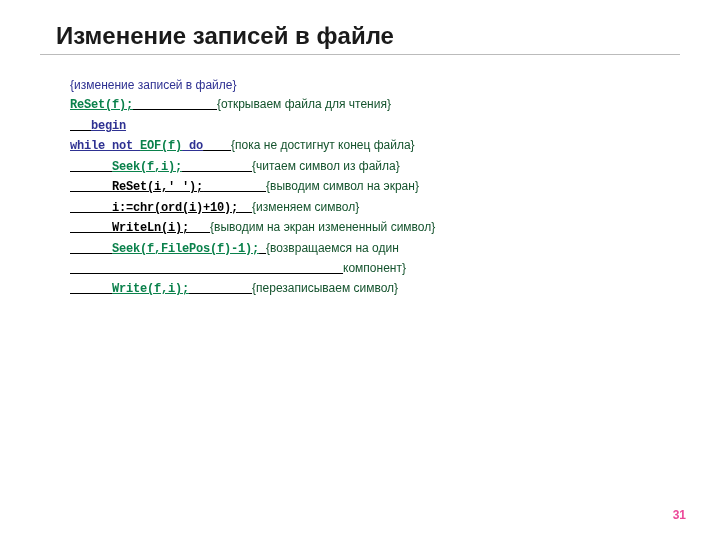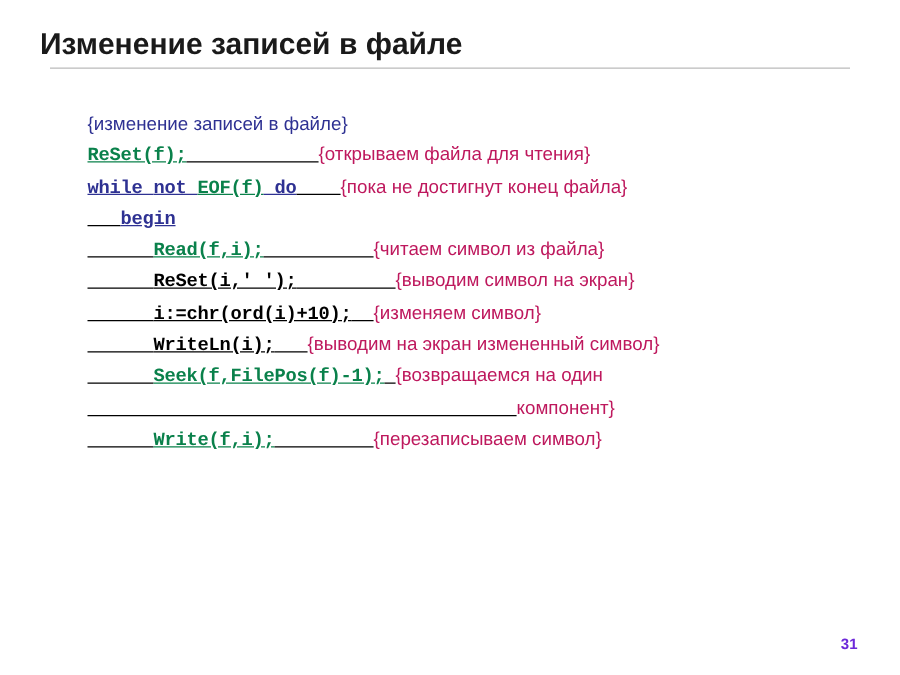--- a/index.html
+++ b/index.html
@@ -16,71 +16,71 @@
     width: 720px;
     height: 540px;
     position: relative;
     box-sizing: border-box;
     padding: 22px 0 0 0;
   }
   .title {
     font-size: 24px;
     font-weight: bold;
     color: #1a1a1a;
-    padding-left: 32px;
-    margin-bottom: 22px;
+    padding-left: 56px;
+    margin-bottom: 10px;
   }
   .divider {
     position: absolute;
     left: 40px;
     right: 40px;
     top: 54px;
     border-top: 1px solid #bbb;
   }
   .body {
     padding: 16px 40px 0 70px;
-    font-size: 15px;
+    font-size: 12px;
     line-height: 1.62;
   }
   .line {
     white-space: pre;
     font-family: Arial, Helvetica, sans-serif;
   }
   .mono { font-family: "Courier New", Courier, monospace; font-weight: bold; letter-spacing: -0.2px; text-decoration: underline; }
   .kw   { color: #2e3192; }   
   .call { color: #0a814b; }   
-  .cmt  { color: #be185d; font-family: Arial, Helvetica, sans-serif; font-weight: normal; }
+  .cmt  { color: #14532d; font-family: Arial, Helvetica, sans-serif; font-weight: normal; }
   .cmt1 { color: #2e3192; font-family: Arial, Helvetica, sans-serif; font-weight: normal; }
   .pagenum {
     position: absolute;
     right: 34px;
     bottom: 18px;
     font-size: 12px;
     font-weight: bold;
-    color: #6d28d9;
+    color: #ec4899;
   }
 </style>
 </head>
 <body>
 
 <div class="slide">
   <div class="title">Изменение записей в файле</div>
   <div class="divider"></div>
 
   <div class="body">
 
     <div class="line"><span class="cmt1">{изменение записей в файле}</span></div>
 
     <div class="line"><span class="mono call">ReSet(f);</span><span class="mono">            </span><span class="cmt">{открываем файла для чтения}</span></div>
 
+    <div class="line"><span class="mono">   </span><span class="mono kw">begin</span></div>
+
     <div class="line"><span class="mono kw">while </span><span class="mono kw">not </span><span class="mono call">EOF(f)</span><span class="mono kw"> do</span><span class="mono">    </span><span class="cmt">{пока не достигнут конец файла}</span></div>
 
-    <div class="line"><span class="mono">   </span><span class="mono kw">begin</span></div>
-
-    <div class="line"><span class="mono">      </span><span class="mono call">Read(f,i);</span><span class="mono">          </span><span class="cmt">{читаем символ из файла}</span></div>
+    <div class="line"><span class="mono">      </span><span class="mono call">Seek(f,i);</span><span class="mono">          </span><span class="cmt">{читаем символ из файла}</span></div>
 
     <div class="line"><span class="mono">      </span><span class="mono" style="color:#000;">ReSet(i,' ');</span><span class="mono">         </span><span class="cmt">{выводим символ на экран}</span></div>
 
     <div class="line"><span class="mono">      </span><span class="mono" style="color:#000;">i:=chr(ord(i)+10);</span><span class="mono">  </span><span class="cmt">{изменяем символ}</span></div>
 
     <div class="line"><span class="mono">      </span><span class="mono" style="color:#000;margin-top:10px;">WriteLn(i);</span><span class="mono">   </span><span class="cmt">{выводим на экран измененный символ}</span></div>
 
     <div class="line"><span class="mono">      </span><span class="mono call">Seek(f,FilePos(f)-1);</span><span class="mono"> </span><span class="cmt">{возвращаемся на один</span></div>
 
     <div class="line"><span class="mono">                                       </span><span class="cmt">компонент}</span></div>

